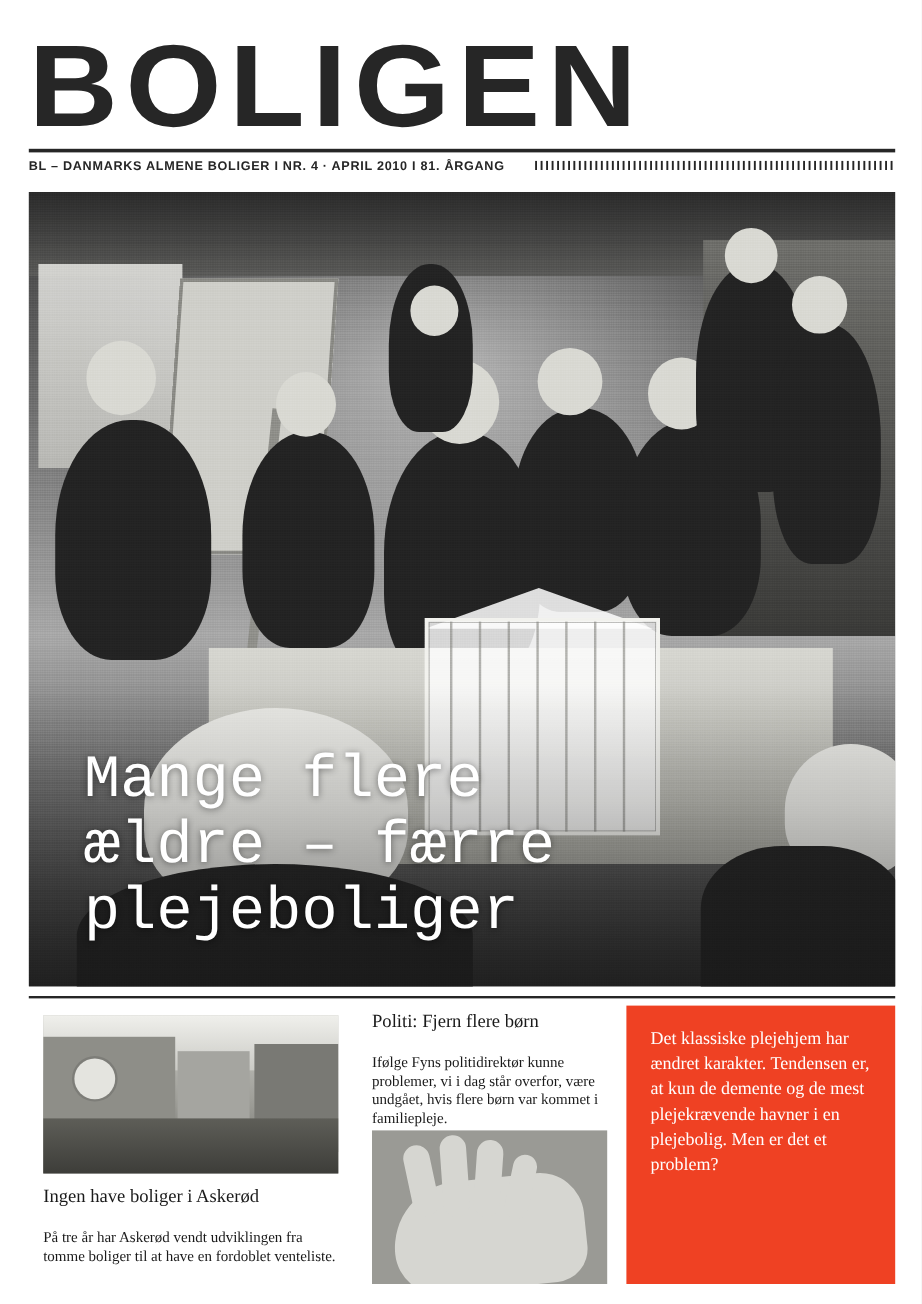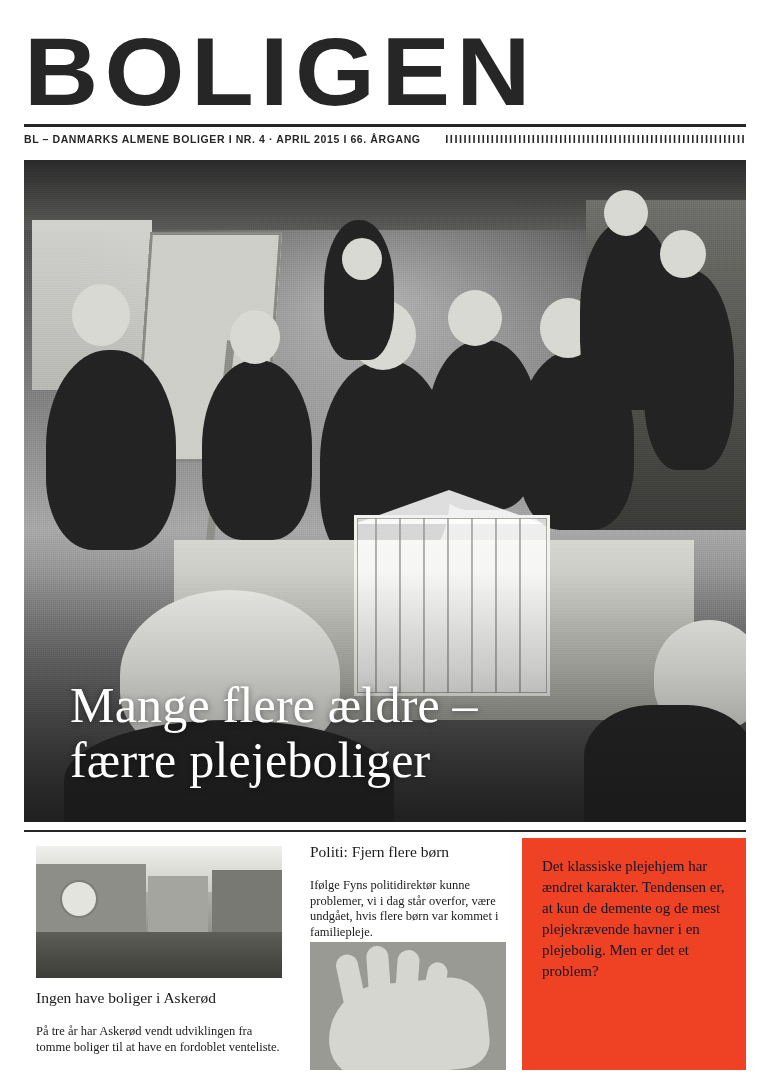--- a/index.html
+++ b/index.html
@@ -164,21 +164,21 @@
     position: absolute; left: 0; bottom: 0; width: 100%; height: 250px;
     background: linear-gradient(180deg, rgba(20,20,20,0) 0%, rgba(20,20,20,0.18) 40%, rgba(20,20,20,0.55) 100%);
   }
 
   .hero-headline {
     position: absolute;
     left: 46px;
     bottom: 34px;
     width: 480px;
     color: #ffffff;
-    font-family: Liberation Serif, serif;
+    font-family: Liberation Mono, monospace;
     font-size: 50px;
     line-height: 55px;
     font-weight: normal;
     letter-spacing: 0.2px;
     text-shadow: 0 1px 6px rgba(0,0,0,0.45);
     margin-top: 48px;
   }
 
   
   .bottom-rule {
@@ -283,38 +283,38 @@
   .teaser-right {
     position: absolute;
     left: 498px;
     top: 0;
     width: 224px;
     height: 232px;
     background: #ef4123;
   }
   .teaser-right .rt-text {
     padding: 18px 20px;
-    color: #0f172a;
+    color: #ffffff;
     font-family: "Liberation Serif", serif;
     font-size: 15px;
     line-height: 21px;
   }
 </style>
 </head>
 <body>
 
 <div class="page">
 
   <div class="masthead">
     <div class="masthead-title">BOLIGEN</div>
   </div>
   <div class="masthead-rule"></div>
 
   <div class="subline">
-    <span>BL – DANMARKS ALMENE BOLIGER I NR. 4 · APRIL 2015 I 66. ÅRGANG</span>
+    <span>BL – DANMARKS ALMENE BOLIGER I NR. 4 · APRIL 2010 I 81. ÅRGANG</span>
     <span class="seps">IIIIIIIIIIIIIIIIIIIIIIIIIIIIIIIIIIIIIIIIIIIIIIIIIIIIIIIIIIIIIIIIII</span>
   </div>
 
   <div class="hero">
     <div class="photo-base"></div>
     <div class="ceiling"></div>
     <div class="wall-right"></div>
     <div class="window-left"></div>
 
     <div class="easel"></div>

